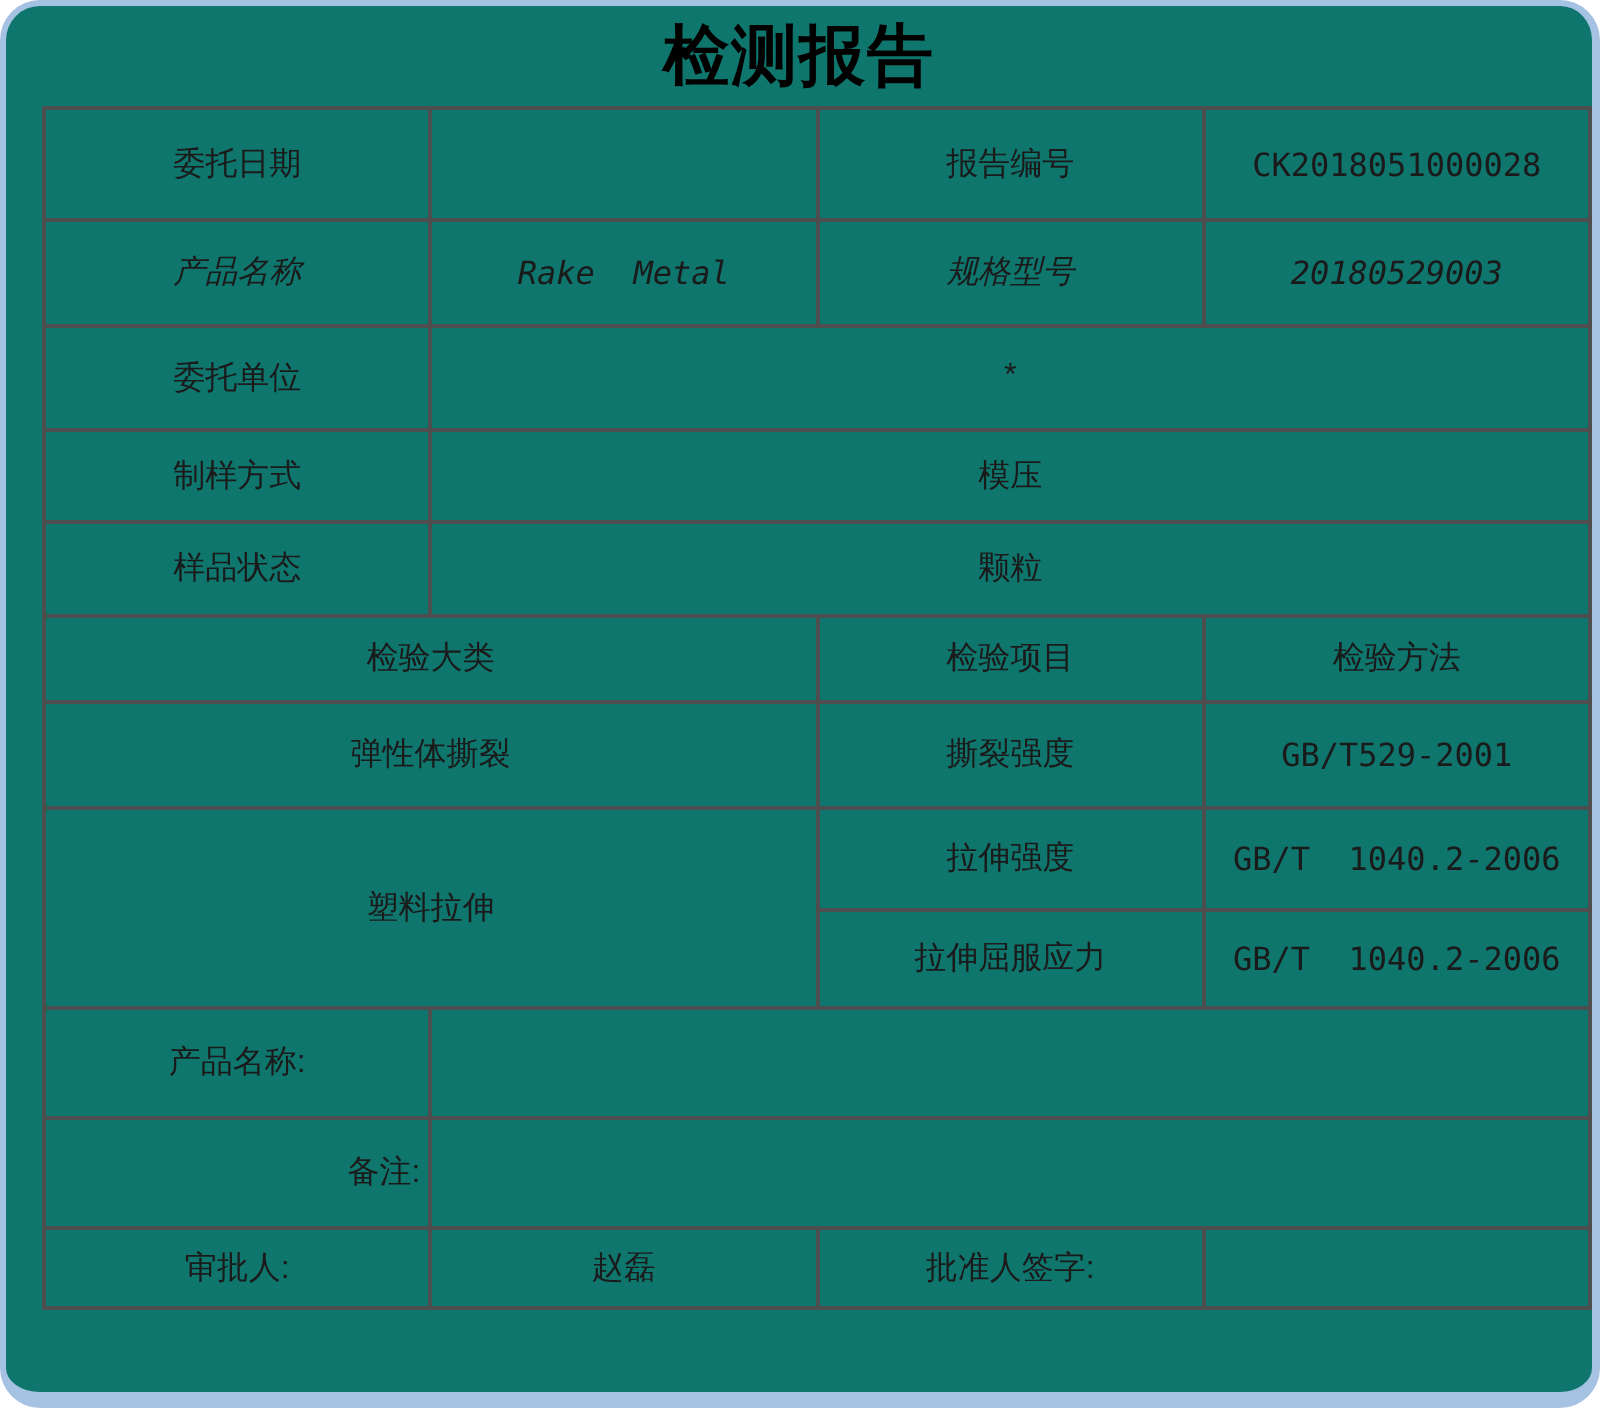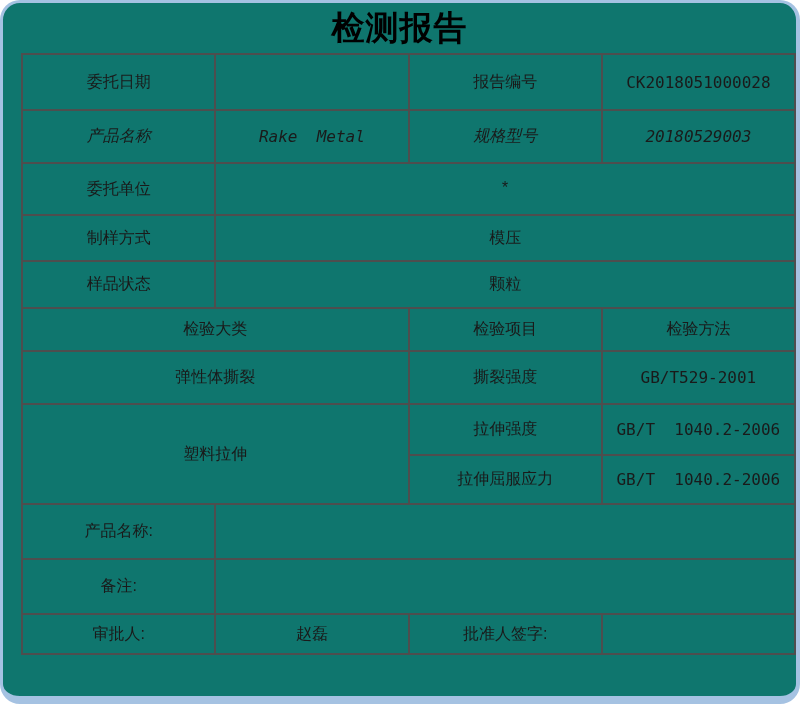--- a/index.html
+++ b/index.html
@@ -56,21 +56,21 @@
   tr.r1  td { height: 54px; }
   tr.r2  td { height: 51px; font-style: italic; }
   tr.r3  td { height: 50px; font-family: Liberation Mono, monospace; }
   tr.r4  td { height: 44px; }
   tr.r5  td { height: 45px; }
   tr.r6  td { height: 41px; }
   tr.r7  td { height: 51px; }
   tr.r8  td { height: 49px; }
   tr.r9  td { height: 47px; }
   tr.r10 td { height: 53px; }
-  tr.r11 td { height: 53px; }
+  tr.r11 td { height: 53px; text-align: right; }
   tr.r12 td { height: 38px; }
 </style>
 </head>
 <body>
 
 <div class="page">
   <div class="title-bar">
     <span class="title">检测报告</span>
   </div>
 

